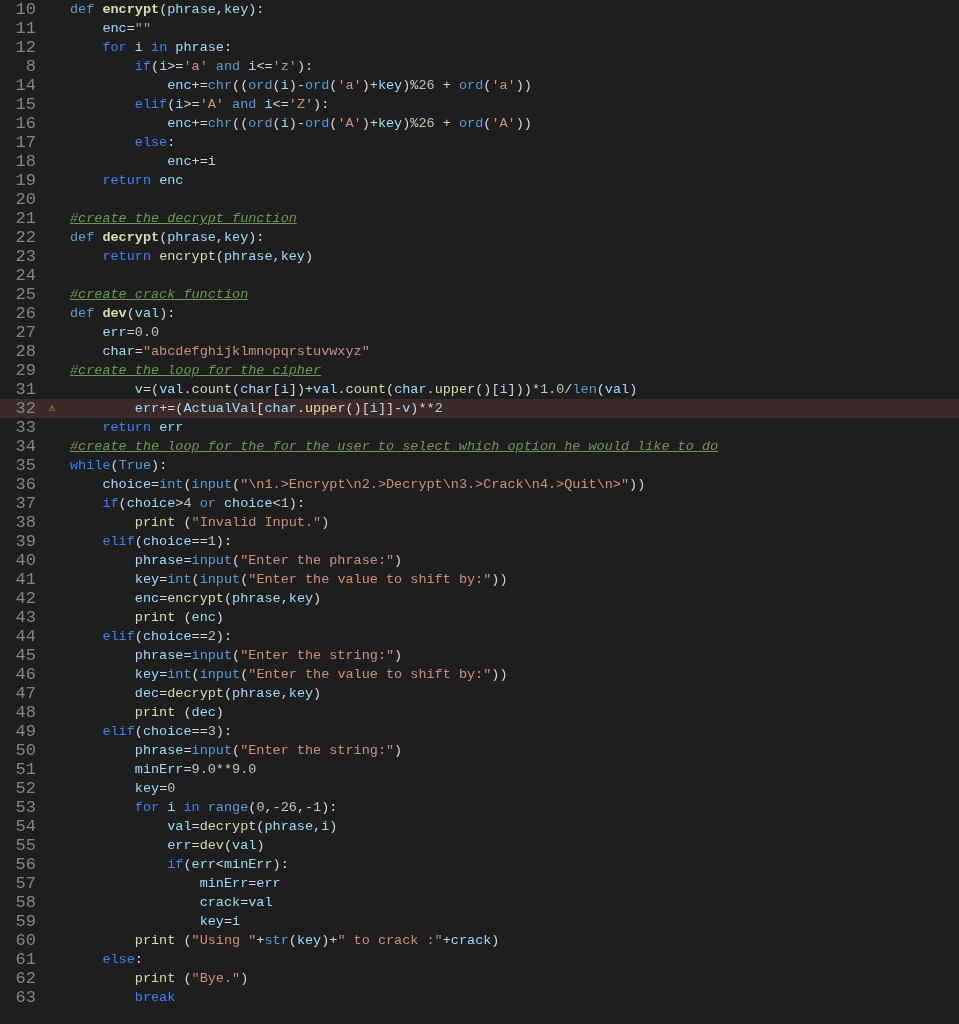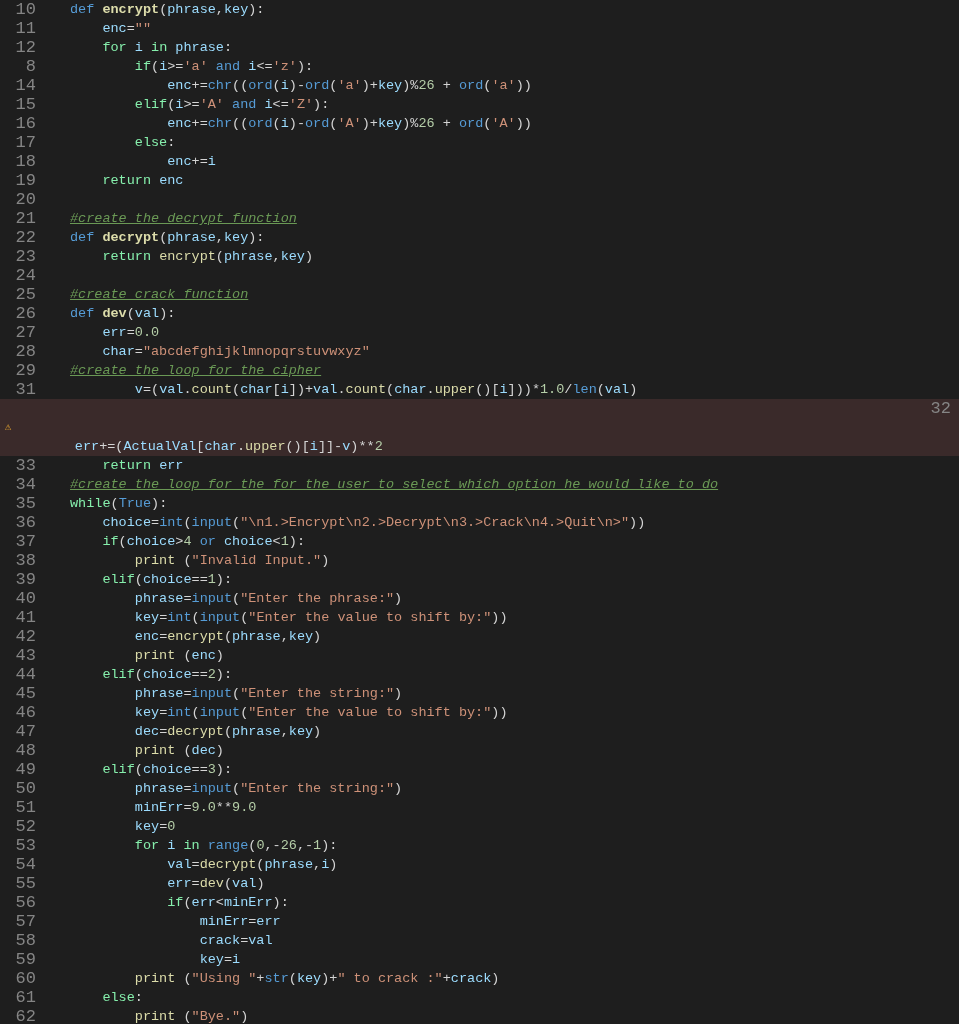--- a/index.html
+++ b/index.html
@@ -17,21 +17,20 @@
     }
     .code-line {
       display: flex;
       align-items: stretch;
       min-height: 19px;
       line-height: 19px;
       position: relative;
     }
     .code-line.highlighted {
       background: #3a2a2a;
-      flex-direction: column;
     }
     .line-gutter {
       display: flex;
       align-items: center;
       min-width: 44px;
       padding-right: 8px;
       color: #858585;
       text-align: right;
       user-select: none;
       font-size: 17px;
@@ -57,21 +56,21 @@
       flex: 1;
     }
     
     .kw { color: #569cd6; } 
     .fn { color: #dcdcaa; } 
     .str { color: #ce9178; } 
     .num { color: #b5cea8; } 
     .comment { color: #6a9955; font-style: italic; text-decoration: underline; }
     .builtin { color: #569cd6; }
     .param { color: #9cdcfe; }
-    .purple { color: #86efac; }
+    .purple { color: #3b82f6; }
   </style>
 </head>
 <body>
 
 <div class="code-container">
 
   <div class="code-line">
     <div class="line-gutter">10</div>
     <div class="no-warning"></div>
     <div class="code-content"><span class="kw">def </span><span style="color:#dcdcaa;font-weight:bold">encrypt</span><span>(</span><span class="param">phrase</span><span>,</span><span class="param">key</span><span>):</span></div>

